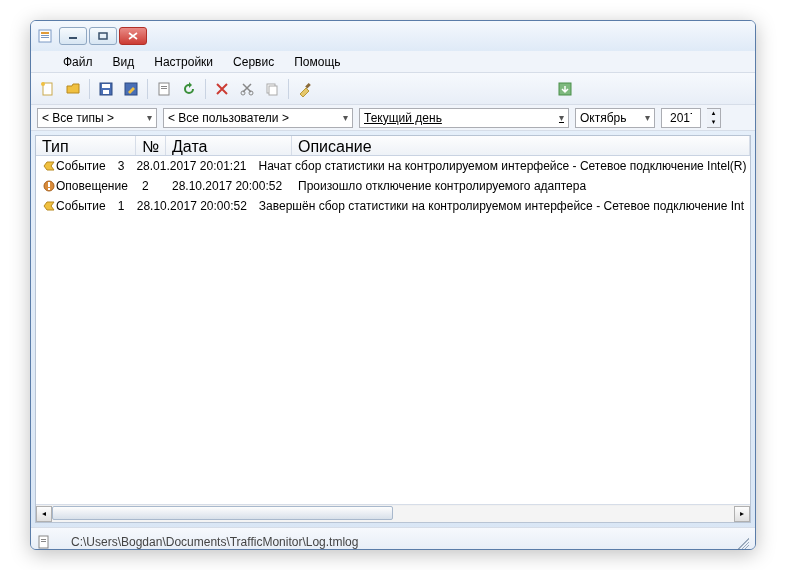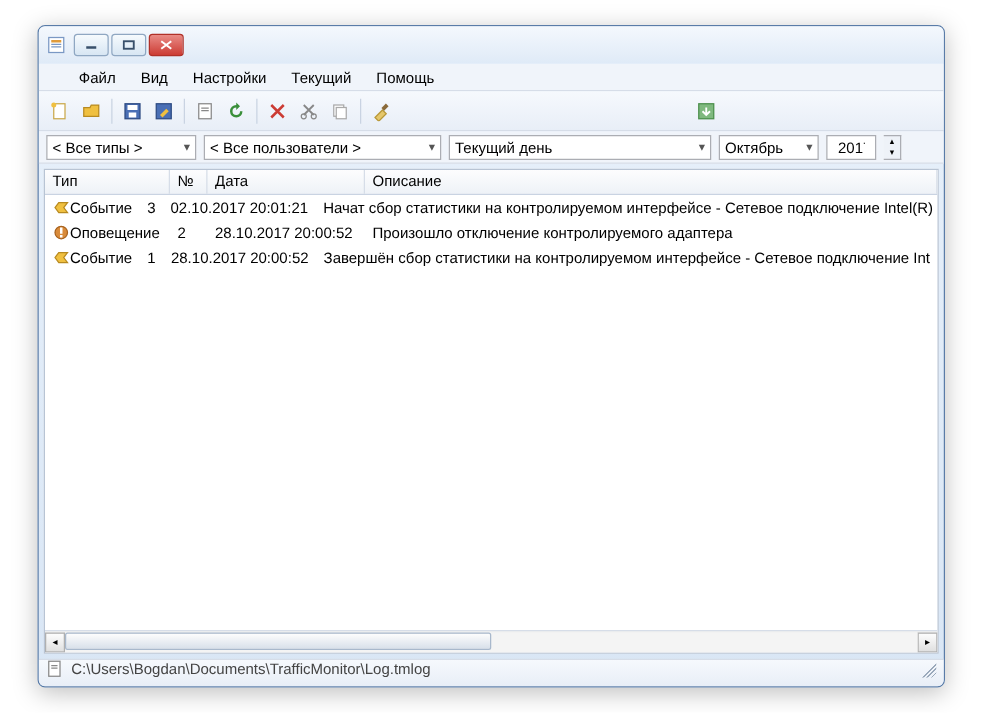--- a/index.html
+++ b/index.html
@@ -107,21 +107,21 @@
     justify-content: center;
   }
   .combo::after {
     content:"▾";
     margin-left:auto;
     color:#555;
     font-size:10px;
   }
   .combo.types { width:120px;}
   .combo.users { width:190px;}
-  .combo.day   { width:210px;}
+  .combo.day   { width:210px;text-decoration:underline;}
   .combo.month { width:80px;}
   .year-input {
     width:40px; height:20px;
     border:1px solid #abadb3;
     text-align:center;
     padding:0 8px;
     font-size:12px;
     background:#fff;
   }
   .spinner {
@@ -140,21 +140,21 @@
     display:flex;
     flex-direction:column;
     overflow:hidden;
   }
   .grid-header {
     height:20px;
     display:flex;
     background:linear-gradient(#fdfdfe,#eef2f7);
     border-bottom:1px solid #c9d3e2;
   }
-  .gh { border-right:1px solid #d6dde8; padding:2px 6px; font-size:12px;}
+  .gh { border-right:1px solid #d6dde8; padding:2px 6px; font-size:16px;}
   .col-type{width:100px;}
   .col-num{width:30px; text-align:left;}
   .col-date{width:126px;}
   .col-desc{flex:1;}
   .grid-body { flex:1; overflow:hidden;}
   .row {
     height:20px;
     display:flex;
     align-items:center;
     padding:0;
@@ -170,27 +170,27 @@
     border-top:1px solid #d6dde8;
     display:flex;
     align-items:center;
   }
   .hscroll .arrow{width:16px;height:16px;background:linear-gradient(#fdfdfd,#e0e0e0);border:1px solid #b0b0b0;display:flex;align-items:center;justify-content:center;font-size:8px;cursor:pointer;}
   .hscroll .track{flex:1;height:16px;background:#f4f4f4;position:relative;}
   .hscroll .thumb{position:absolute;left:0;top:0;height:14px;width:50%;background:linear-gradient(#fdfdfd,#d8e0ea);border:1px solid #a8b8cc;border-radius:2px;}
   .statusbar {
     height:22px;
     display:flex;
-    align-items:flex-start;
+    align-items:flex-end;
     padding:0 6px;
     background:linear-gradient(#f6f9fd,#e8eef7);
     border-top:1px solid #d6dde8;
     font-size:12px;
     color:#444;
-    gap:6px;
+    gap:20px;
   }
   .statusbar .st-icon{width:14px;height:14px;display:inline-flex;}
   .resize-grip{margin-left:auto;width:14px;height:14px;background:
     linear-gradient(135deg, transparent 0 60%, #9aa9bb 60% 65%, transparent 65% 72%, #9aa9bb 72% 77%, transparent 77% 84%, #9aa9bb 84% 89%, transparent 89%);}
 </style>
 </head>
 <body>
 
 <div class="window">
 
@@ -219,21 +219,21 @@
             <path d="M1 1 L9 7 M9 1 L1 7" stroke="#fff" stroke-width="1.6"></path>
           </svg>
         </div>
     </div>
   </div>
 
   <div class="menubar">
     <span class="menu-item">Файл</span>
     <span class="menu-item">Вид</span>
     <span class="menu-item">Настройки</span>
-    <span class="menu-item">Текущий</span>
+    <span class="menu-item">Сервис</span>
     <span class="menu-item">Помощь</span>
   </div>
 
   <div class="toolbar">
     <div class="tb-btn">
         <svg width="16" height="16">
           <rect x="3" y="2" width="9" height="12" fill="#fff" stroke="#caa94c"></rect>
           <circle cx="3" cy="3" r="2" fill="#f0c040"></circle>
         </svg>
       </div>
@@ -336,21 +336,21 @@
         <div class="row">
           <div class="cell col-type">
             <span class="row-icon">
               <svg viewBox="0 0 14 14">
                 <path d="M2 7 L5 3 L12 3 L9 7 L12 11 L5 11 Z" fill="#f0c040" stroke="#b88a20"></path>
               </svg>
             </span>
             <span>Событие</span>
           </div>
           <div class="cell col-num">3</div>
-          <div class="cell col-date">02.10.2017 20:01:21</div>
+          <div class="cell col-date">28.01.2017 20:01:21</div>
           <div class="cell col-desc">Начат сбор статистики на контролируемом интерфейсе - Сетевое подключение Intel(R)</div>
         </div>
         <div class="row">
           <div class="cell col-type">
             <span class="row-icon">
               <svg viewBox="0 0 14 14">
                 <circle cx="7" cy="7" r="5" fill="#d98b3a" stroke="#a8621e"></circle>
                 <rect x="6" y="3" width="2" height="5" fill="#fff"></rect>
                 <rect x="6" y="9" width="2" height="2" fill="#fff"></rect>
               </svg>

